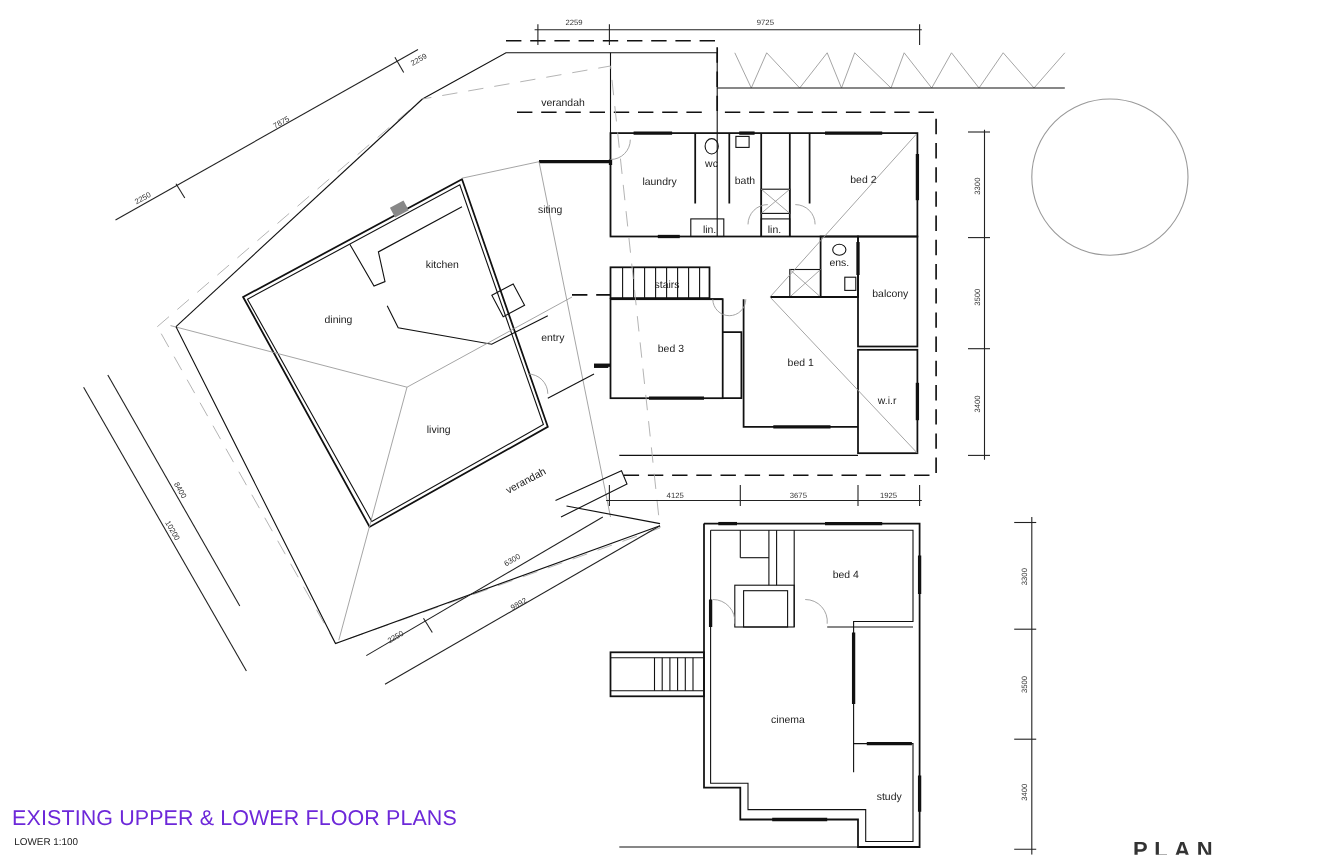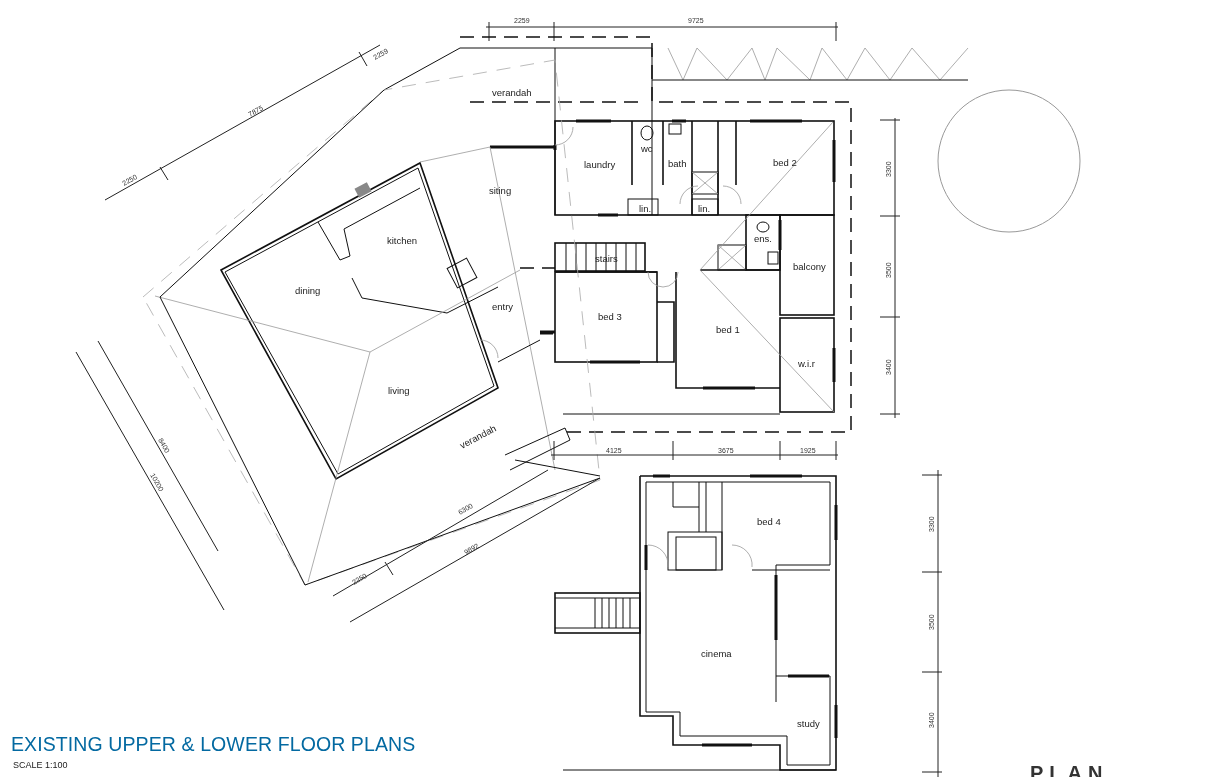--- a/index.html
+++ b/index.html
@@ -1,18 +1,18 @@
 <!DOCTYPE html>
 <html><head>
 <meta charset="utf-8">
 <style>
   html, body { margin:0; padding:0; background:#ffffff; }
   body { width:1206px; height:777px; position:relative; overflow:hidden; font-family:"Liberation Sans", sans-serif; }
   svg { position:absolute; left:0; top:0; }
-  .title { position:absolute; left:11px; top:733px; font-size:19.5px; color:#0369a1; letter-spacing:0.1px; }
+  .title { position:absolute; left:11px; top:733px; font-size:19.5px; color:#6d28d9; letter-spacing:0.1px; }
   .scale { position:absolute; left:13px; top:760px; font-size:9px; color:#222; }
   .logo { position:absolute; left:1030px; top:762px; font-size:20px; letter-spacing:6px; color:#333; font-weight:bold; }
   .lbl { font-family:"Liberation Sans", sans-serif; font-size:9.5px; fill:#222; }
   .dim { font-family:"Liberation Sans", sans-serif; font-size:7px; fill:#333; }
   .w { stroke:#111; stroke-width:1.6; fill:none; }
   .wt { stroke:#111; stroke-width:1; fill:none; }
   .g { stroke:#999; stroke-width:0.8; fill:none; }
   .gd { stroke:#aaa; stroke-width:0.8; fill:none; stroke-dasharray:14 10; }
   .dash { stroke:#111; stroke-width:1.5; fill:none; stroke-dasharray:14 8; }
   .dl { stroke:#222; stroke-width:1; fill:none; }
@@ -248,14 +248,14 @@
     <text class="lbl" x="492" y="310">entry</text>
     <text class="lbl" x="388" y="394">living</text>
     <text class="lbl" transform="translate(462,449) rotate(-28)">verandah</text>
     <text class="lbl" x="757" y="525">bed 4</text>
     <text class="lbl" x="701" y="657">cinema</text>
     <text class="lbl" x="797" y="727">study</text>
   </g>
 </svg>
 
 <div class="title">EXISTING UPPER &amp; LOWER FLOOR PLANS</div>
-<div class="scale">SCALE 1:100</div>
+<div class="scale">LOWER 1:100</div>
 <div class="logo">PLAN</div>
 
 </body></html>

